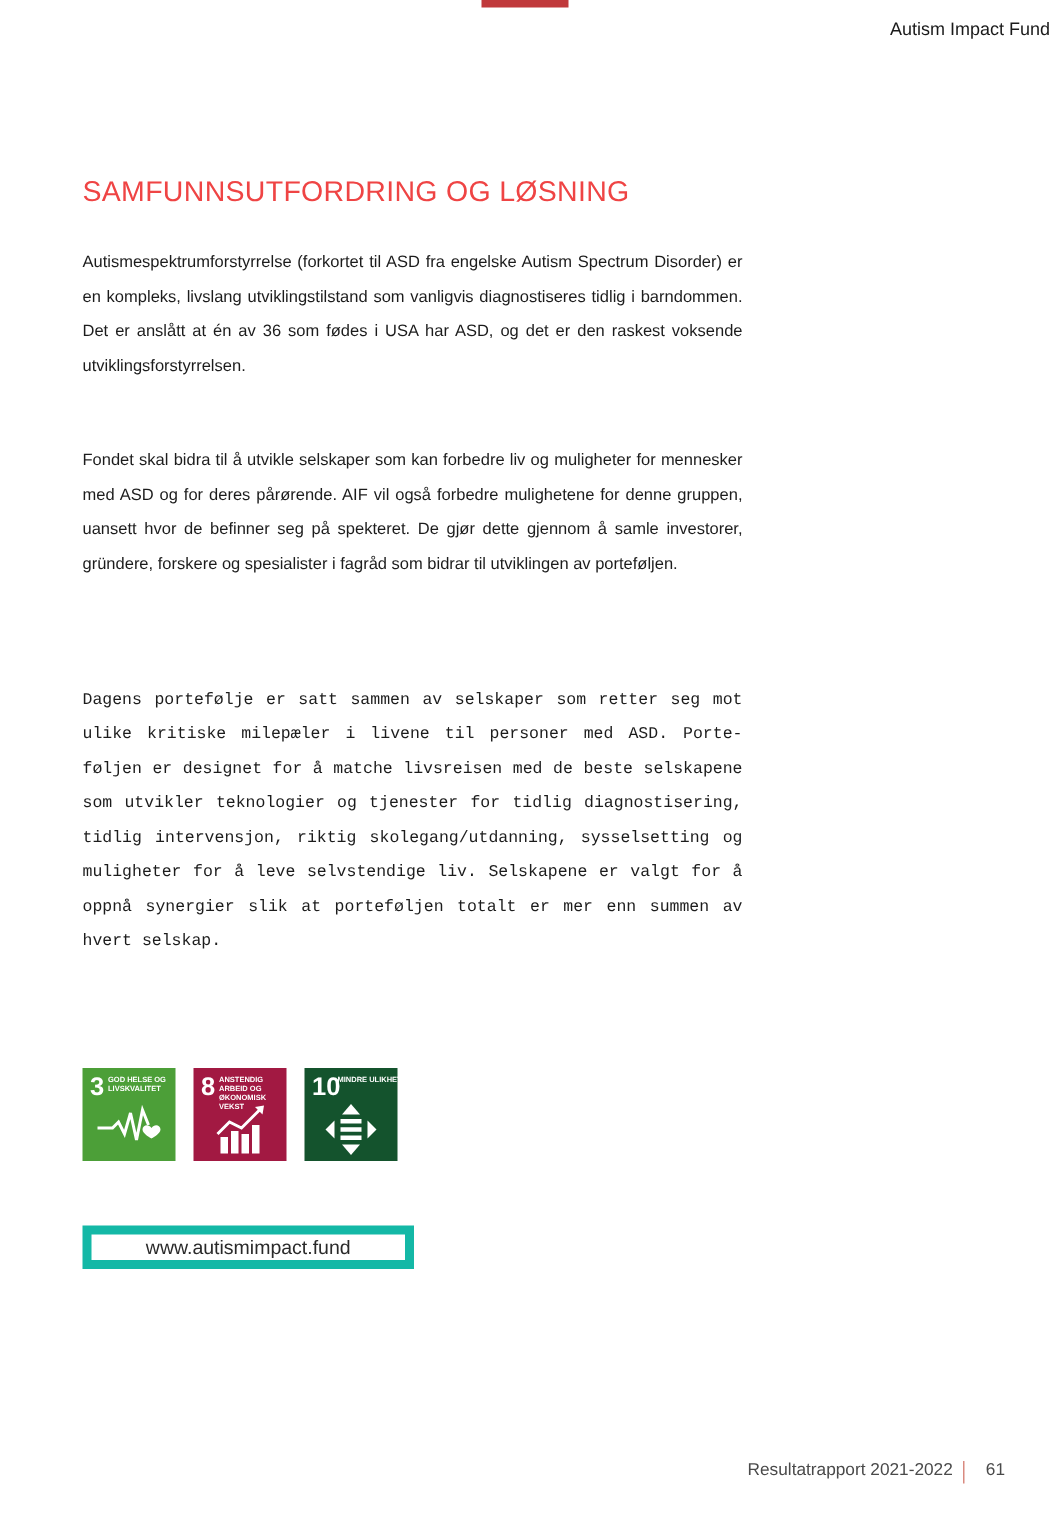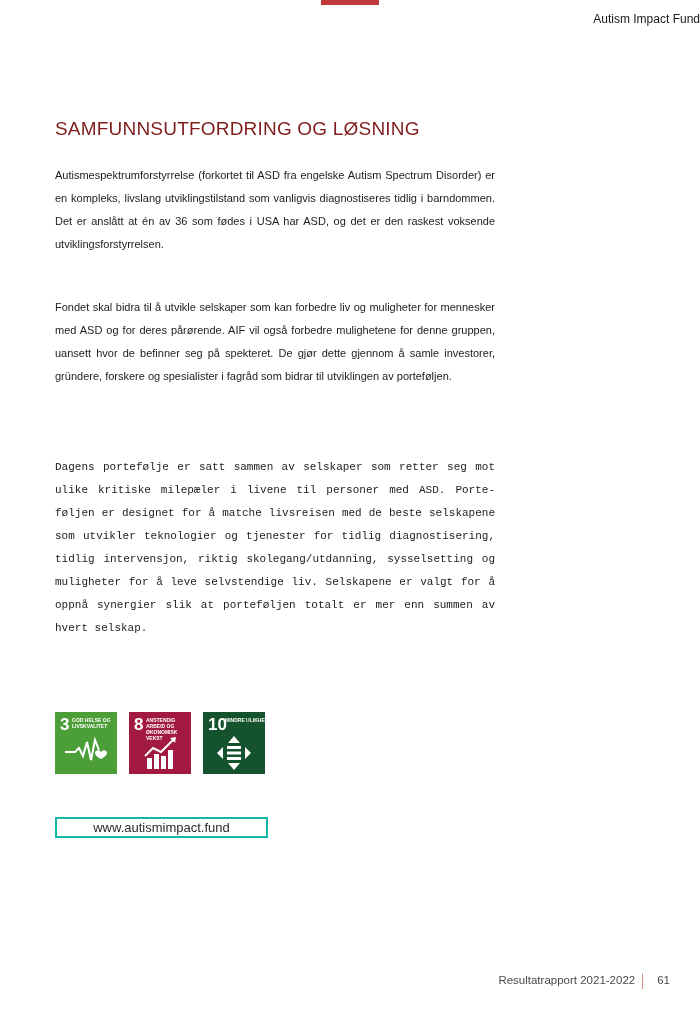--- a/index.html
+++ b/index.html
@@ -1,36 +1,36 @@
 <!DOCTYPE html>
 <html><head>
 <meta charset="utf-8">
 <style>
   html, body { margin: 0; padding: 0; background: #ffffff; }
   body { width: 700px; height: 1021px; position: relative; overflow: hidden;
          font-family: "Liberation Sans", sans-serif; color: #1c1c1c; }
   .top-tab { position: absolute; left: 321px; top: 0; width: 58px; height: 5px; background: #c0393b; }
   .header-title { position: absolute; left: 0; width: 700px; top: 12px; text-align: right;
                   font-size: 12px; color: #1a1a1a; }
-  .section-title { position: absolute; left: 55px; top: 118px; font-size: 19px; color: #7f1d1d;
+  .section-title { position: absolute; left: 55px; top: 118px; font-size: 19px; color: #ef4444;
                    letter-spacing: 0.2px; margin: 0; font-weight: normal; }
   .para { position: absolute; left: 55px; width: 440px; font-size: 11px; line-height: 23px;
           color: #1c1c1c; margin: 0; text-align: justify; }
   .p1 { top: 164px; }
   .p2 { top: 296px; }
   .p3 { top: 456px; font-family: Liberation Mono, monospace; }
   .sdg-row { position: absolute; left: 55px; top: 712px; display: flex; gap: 12px; }
   .sdg { width: 62px; height: 62px; position: relative; color: #fff; }
   .sdg-num { position: absolute; left: 5px; top: 3px; font-size: 17px; font-weight: bold; }
   .sdg-label { position: absolute; left: 17px; top: 5px; font-size: 5px; font-weight: bold;
                line-height: 6px; text-transform: uppercase; width: 44px; }
   .sdg-10 .sdg-label { left: 22px; }
   .sdg svg { position: absolute; left: 0; top: 0; }
   .url-box { position: absolute; left: 55px; top: 817px; width: 209px; height: 17px;
-             border: 2px solid #14b8a6; text-align: center; font-size: 13px; line-height: 17px;
+             border: 6px solid #14b8a6; text-align: center; font-size: 13px; line-height: 17px;
              color: #2a2a2a; }
   .footer { position: absolute; right: 30px; top: 974px; font-size: 11.5px; color: #4a4a4a;
             display: flex; align-items: flex-start; }
   .footer-divider { width: 1px; height: 15px; background: #d98a80; margin: 0 14px 0 7px; }
 </style>
 </head>
 <body>
 
 <div class="top-tab"></div>
 <div class="header-title">Autism Impact Fund</div>

